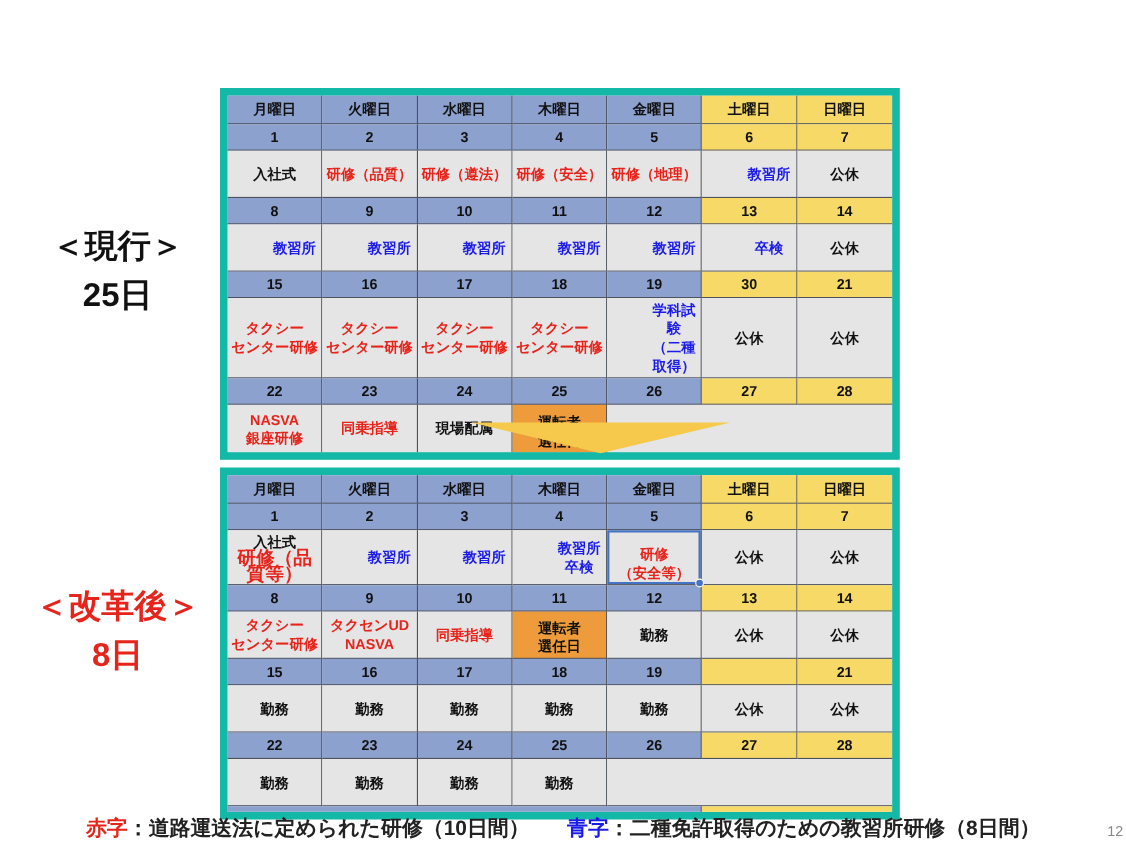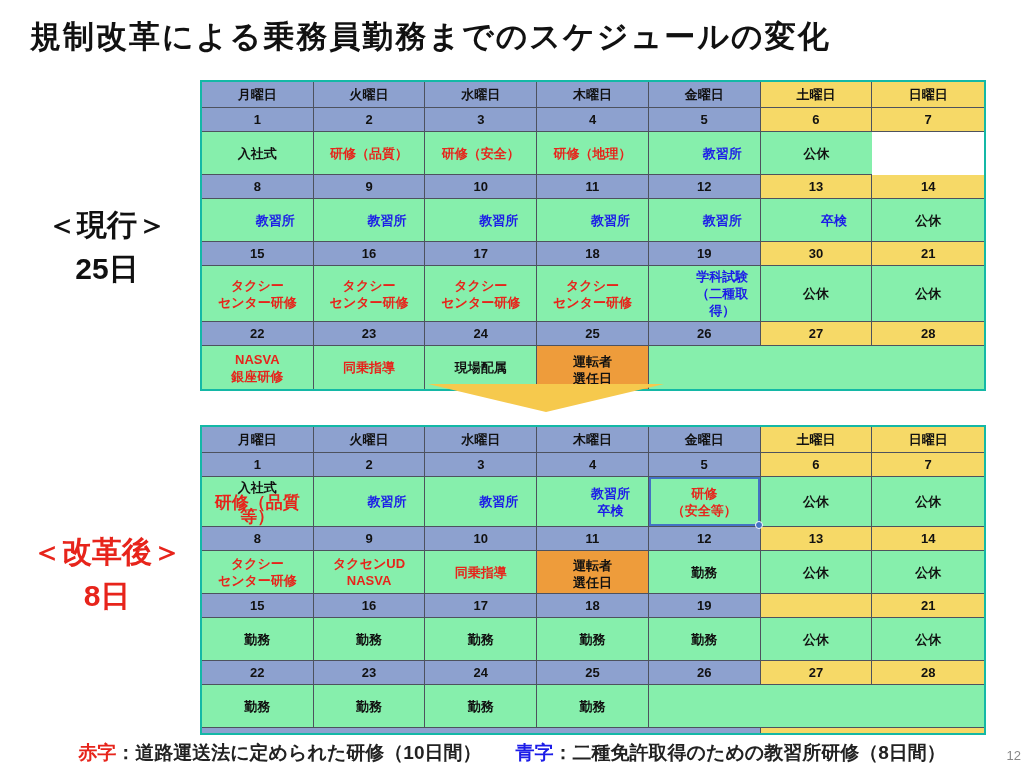--- a/index.html
+++ b/index.html
@@ -15,49 +15,49 @@
     white-space:nowrap;
   }
   .side-label {
     position:absolute; left:12px; width:190px; text-align:center;
     font-size:30px; font-weight:bold; line-height:44px; white-space:nowrap;
   }
   .side-label.current { top:203px; color:#111; }
   .side-label.reform  { top:530px; color:#e7241b; }
 
   .calendar {
-    position:absolute; left:200px; width:786px;
-    border:2px solid #14b8a6; background:#ffffff;
+    position:absolute; left:200px; width:618px;
+    border:7px solid #14b8a6; background:#ffffff;
   }
   .calendar.table1 { top:80px; }
   .calendar.table2 { top:425px; }
 
   .crow { display:grid; grid-template-columns:repeat(7,1fr); }
   .cell {
     border-right:1px solid #4d525e; border-bottom:1px solid #4d525e;
     display:flex; flex-direction:column; align-items:center; justify-content:center;
     font-weight:bold; color:#111; text-align:center; overflow:hidden;
   }
   .crow .cell:last-child { border-right:none; }
   .calendar .crow:last-child .cell { border-bottom:none; }
 
   .cell.hdr  { height:26px; font-size:13px; }
   .cell.date { height:24px; font-size:13px; }
-  .cell.content { min-height:43px; font-size:13px; line-height:17px; padding:2px 1px; background:#86efac; }
+  .cell.content { min-height:43px; font-size:13px; line-height:17px; padding:2px 1px; background:#e5e5e5; }
 
   .wd { background:#8da1cf; }
   .we { background:#f6d967; }
   .content.bg-orange { background:#ee9c3b;justify-content:flex-end; }
 
   .line.r { color:#e7241b; }
   .line.b { color:#1c1ce8;padding-left:36px; }
   .line.k { color:#111111; }
   .line.small { font-size:17px; line-height:14px; }
 
-  .content.selected { box-shadow:inset 0 0 0 2px #4472c4; position:relative; overflow:visible; }
+  .content.selected { box-shadow:inset 0 0 0 2px #4472c4; position:relative; overflow:visible;justify-content:flex-end; }
   .content.selected::after {
     content:""; position:absolute; right:-3px; bottom:-3px;
     width:6px; height:6px; background:#4472c4; border:1px solid #fff;
     border-radius:50%; z-index:3;
   }
 
   .sliver-row .cell { height:5px; border-bottom:none; }
 
   .arrow-down {
     position:absolute; left:428px; top:384px; width:0; height:0;
@@ -76,21 +76,20 @@
   .page-number {
     position:absolute; right:3px; top:748px;
     font-size:13px; color:#888;
   }
 </style>
 </head>
 <body>
 
 <div class="page">
 
-  <h1 class="title">規制改革による乗務員勤務までのスケジュールの変化</h1>
 
   <div class="side-label current">
     <div>＜現行＞</div>
     <div>25日</div>
   </div>
 
   <div class="calendar table1">
       <div class="crow">
         <div class="cell hdr wd">月曜日</div>
         <div class="cell hdr wd">火曜日</div>
@@ -110,20 +109,23 @@
         <div class="cell date we">7</div>
       </div>
       <div class="crow">
         <div class="cell content">
           <div class="line k">入社式</div>
         </div>
         <div class="cell content">
           <div class="line r">研修（品質）</div>
         </div>
         <div class="cell content">
+          <div class="line r">研修（遵法）</div>
+        </div>
+        <div class="cell content">
           <div class="line r">研修（安全）</div>
         </div>
         <div class="cell content">
           <div class="line r">研修（地理）</div>
         </div>
         <div class="cell content">
           <div class="line b">教習所</div>
         </div>
         <div class="cell content">
           <div class="line k">公休</div>

